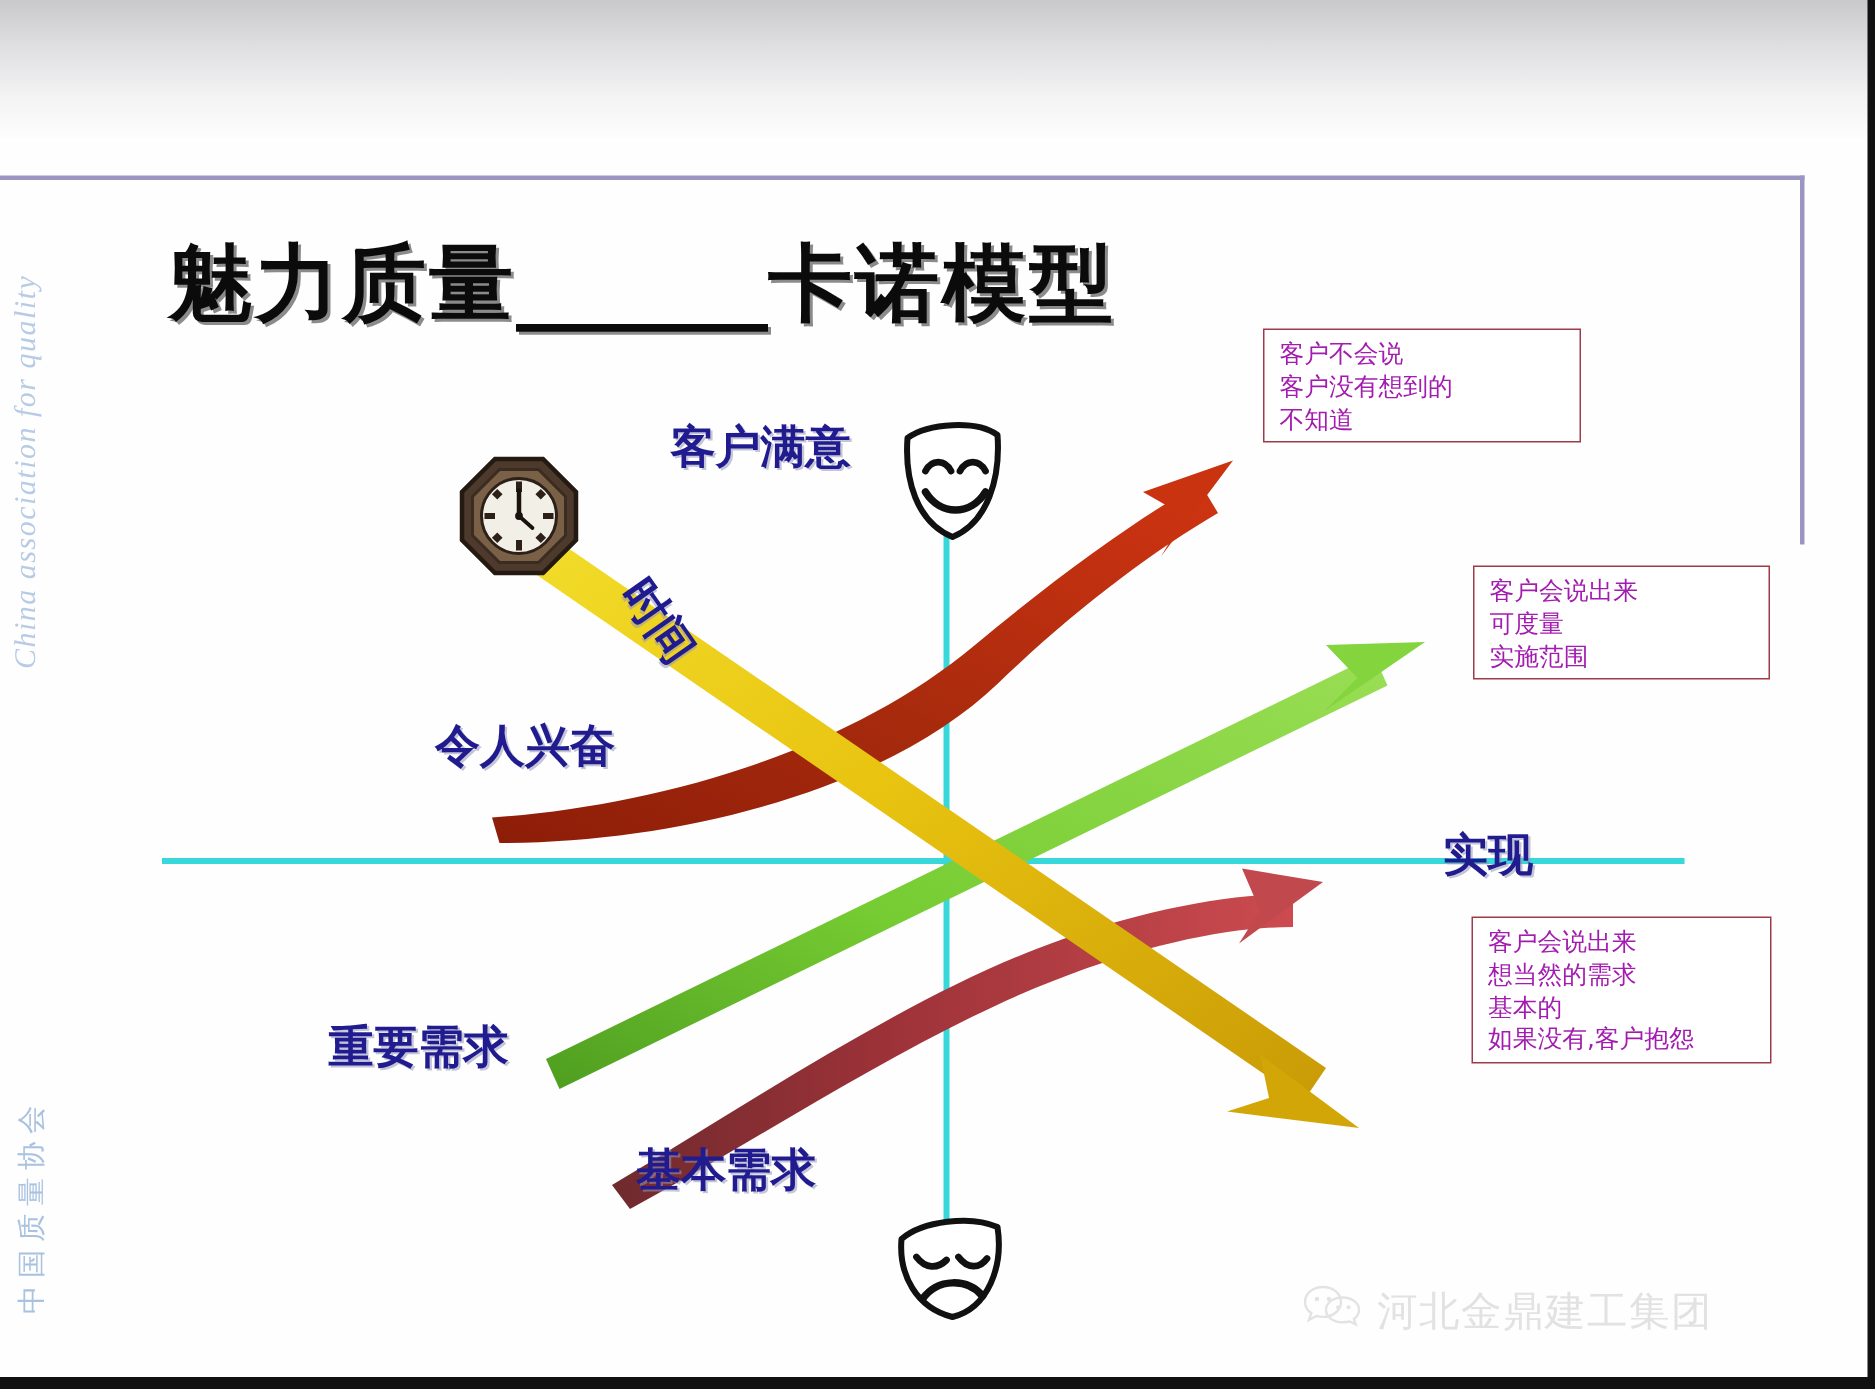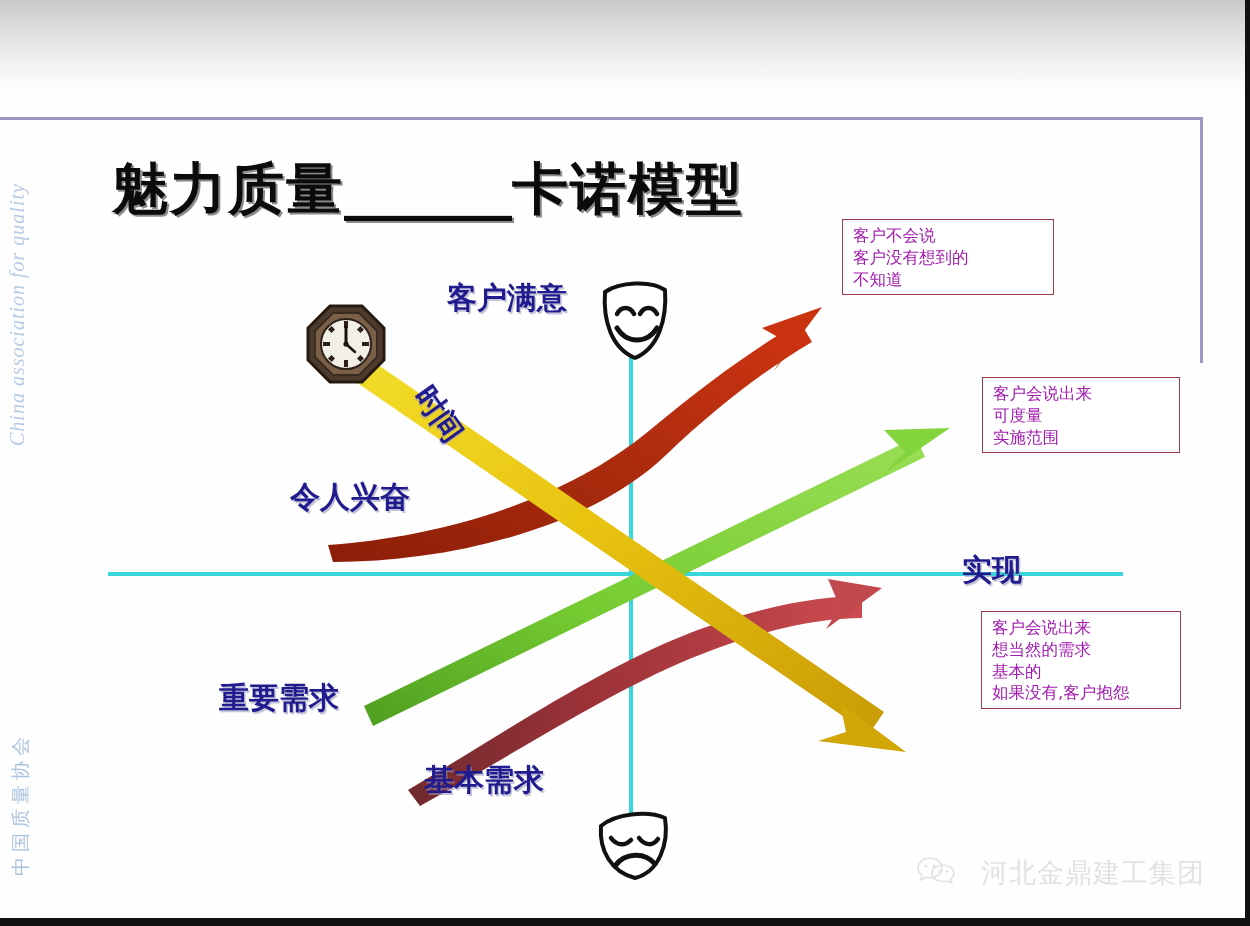--- a/index.html
+++ b/index.html
@@ -107,22 +107,22 @@
   #caq-cn{
     position:absolute;left:8px;top:876px;
     font-family:"DejaVu Sans","Liberation Sans",sans-serif;
     font-size:19px;color:#a9c2e0;white-space:nowrap;
     transform:rotate(-90deg);transform-origin:left top;
     letter-spacing:5px;
   }
 
   
   #wm{
-    position:absolute;left:916px;top:855px;
-    display:flex;align-items:center;gap:25px;
+    position:absolute;left:868px;top:855px;
+    display:flex;align-items:center;gap:10px;
     color:#e2e2e2;
     font-family:"DejaVu Sans","Liberation Sans",sans-serif;
     font-size:27px;
     letter-spacing:1px;
     white-space:nowrap;
   }
   #wm .wm-ico{display:block;}
 </style>
 </head>
 <body>

